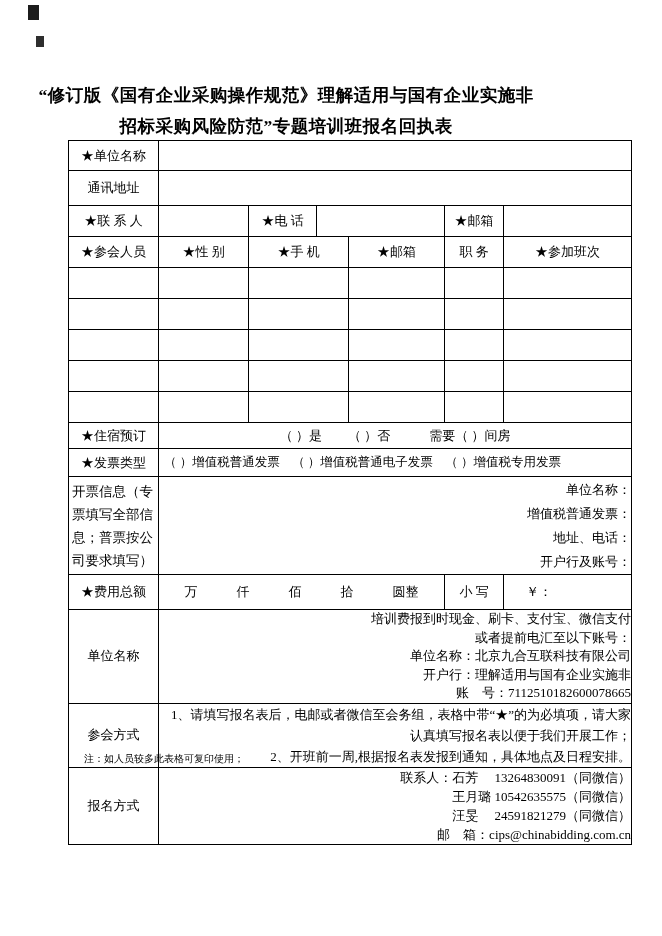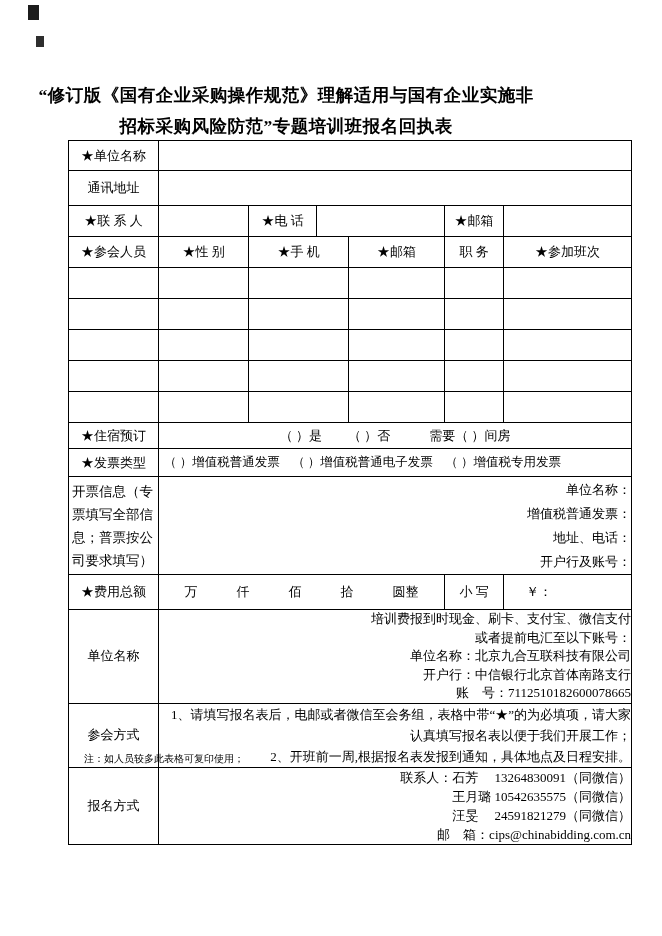--- a/index.html
+++ b/index.html
@@ -174,21 +174,21 @@
     <td>小 写</td>
     <td class="yen">￥：</td>
   </tr>
 
   <tr class="h93">
     <td>单位名称</td>
     <td colspan="6" class="lines pay-lines">
       <div>培训费报到时现金、刷卡、支付宝、微信支付</div>
       <div>或者提前电汇至以下账号：</div>
       <div>单位名称：北京九合互联科技有限公司</div>
-      <div>开户行：中信银行北京首体南路支行</div>
+      <div>开户行：理解适用与国有企业实施非</div>
       <div>账　号：7112510182600078665</div>
     </td>
   </tr>
 
   <tr class="h64">
     <td>参会方式</td>
     <td colspan="6" class="lines att-lines">
       <div>1、请填写报名表后，电邮或者微信至会务组，表格中带“★”的为必填项，请大家认真填写报名表以便于我们开展工作；</div>
       <div>2、开班前一周,根据报名表发报到通知，具体地点及日程安排。</div>
     </td>

